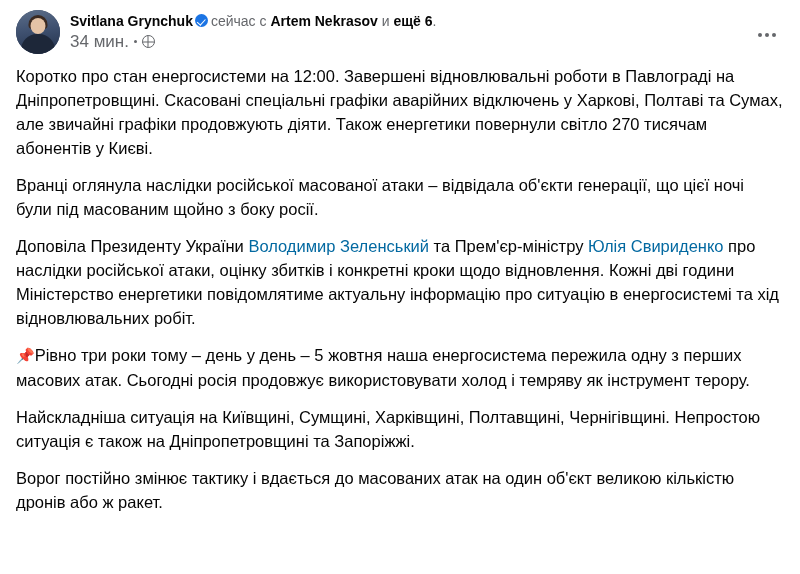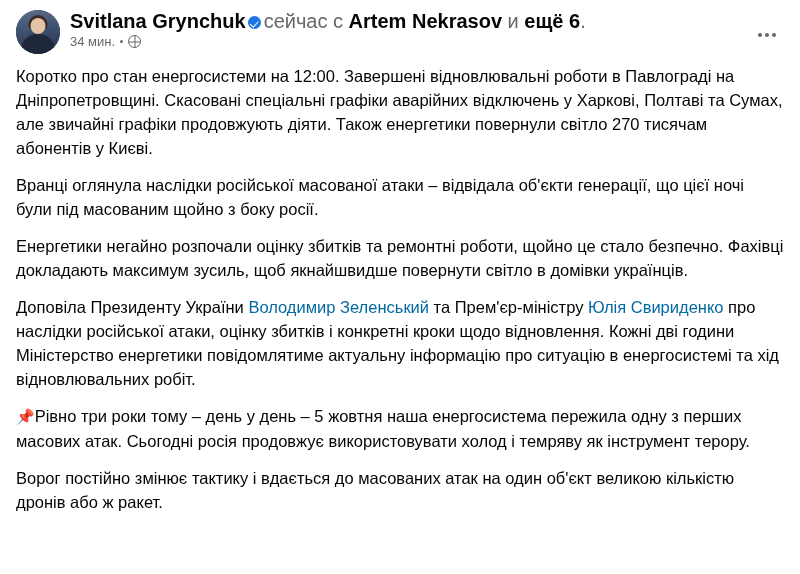--- a/index.html
+++ b/index.html
@@ -69,21 +69,21 @@
     height: 14px;
     border-radius: 10px 10px 4px 4px;
     background: #3a2a22;
   }
   .header-text {
     flex: 1 1 auto;
     min-width: 0;
     padding-top: 1px;
   }
   .line1 {
-    font-size: 20px;
+    font-size: 14px;
     line-height: 20px;
     color: #050505;
   }
   .author {
     font-weight: bold;
     color: #050505;
   }
   .verified-badge {
     display: inline-block;
     width: 13px;
@@ -101,21 +101,21 @@
     top: 2.5px;
     width: 3.5px;
     height: 6.5px;
     border: solid #ffffff;
     border-width: 0 1.6px 1.6px 0;
     transform: rotate(42deg);
   }
   .with-text { color: #65676b; }
   .name-bold { font-weight: bold; color: #050505; }
   .line2 {
-    font-size: 13px;
+    font-size: 17px;
     line-height: 17px;
     color: #65676b;
     margin-top: 2px;
     display: flex;
     align-items: center;
     gap: 5px;
   }
   .dot-sep {
     display: inline-block;
     width: 3px;
@@ -214,19 +214,19 @@
 
   <div class="more-button">
     <span></span>
     <span></span>
     <span></span>
   </div>
 
   <div class="post-body">
     <p>Коротко про стан енергосистеми на 12:00. Завершені відновлювальні роботи в Павлограді на Дніпропетровщині. Скасовані спеціальні графіки аварійних відключень у Харкові, Полтаві та Сумах, але звичайні графіки продовжують діяти. Також енергетики повернули світло 270 тисячам абонентів у Києві.</p>
     <p>Вранці оглянула наслідки російської масованої атаки – відвідала об'єкти генерації, що цієї ночі були під масованим щойно з боку росії.</p>
-    <p>Енергетики негайно розпочали оцінку збитків та ремонтні роботи, щойно це стало безпечно. Фахівці докладають максимум зусиль, щоб якнайшвидше повернути світло в домівки українців.</p>
     <p><span>Доповіла Президенту України </span><span class="mention">Володимир Зеленський</span><span> та Прем'єр-міністру </span><span class="mention">Юлія Свириденко</span><span> про наслідки російської атаки, оцінку збитків і конкретні кроки щодо відновлення. Кожні дві години Міністерство енергетики повідомлятиме актуальну інформацію про ситуацію в енергосистемі та хід відновлювальних робіт.</span></p>
     <p><span class="pin-emoji">📌</span><span>Рівно три роки тому – день у день – 5 жовтня наша енергосистема пережила одну з перших масових атак. Сьогодні росія продовжує використовувати холод і темряву як інструмент терору.</span></p>
+    <p>Найскладніша ситуація на Київщині, Сумщині, Харківщині, Полтавщині, Чернігівщині. Непростою ситуація є також на Дніпропетровщині та Запоріжжі.</p>
     <p>Ворог постійно змінює тактику і вдається до масованих атак на один об'єкт великою кількістю дронів або ж ракет.</p>
   </div>
 
 </div>
 
 </body></html>

